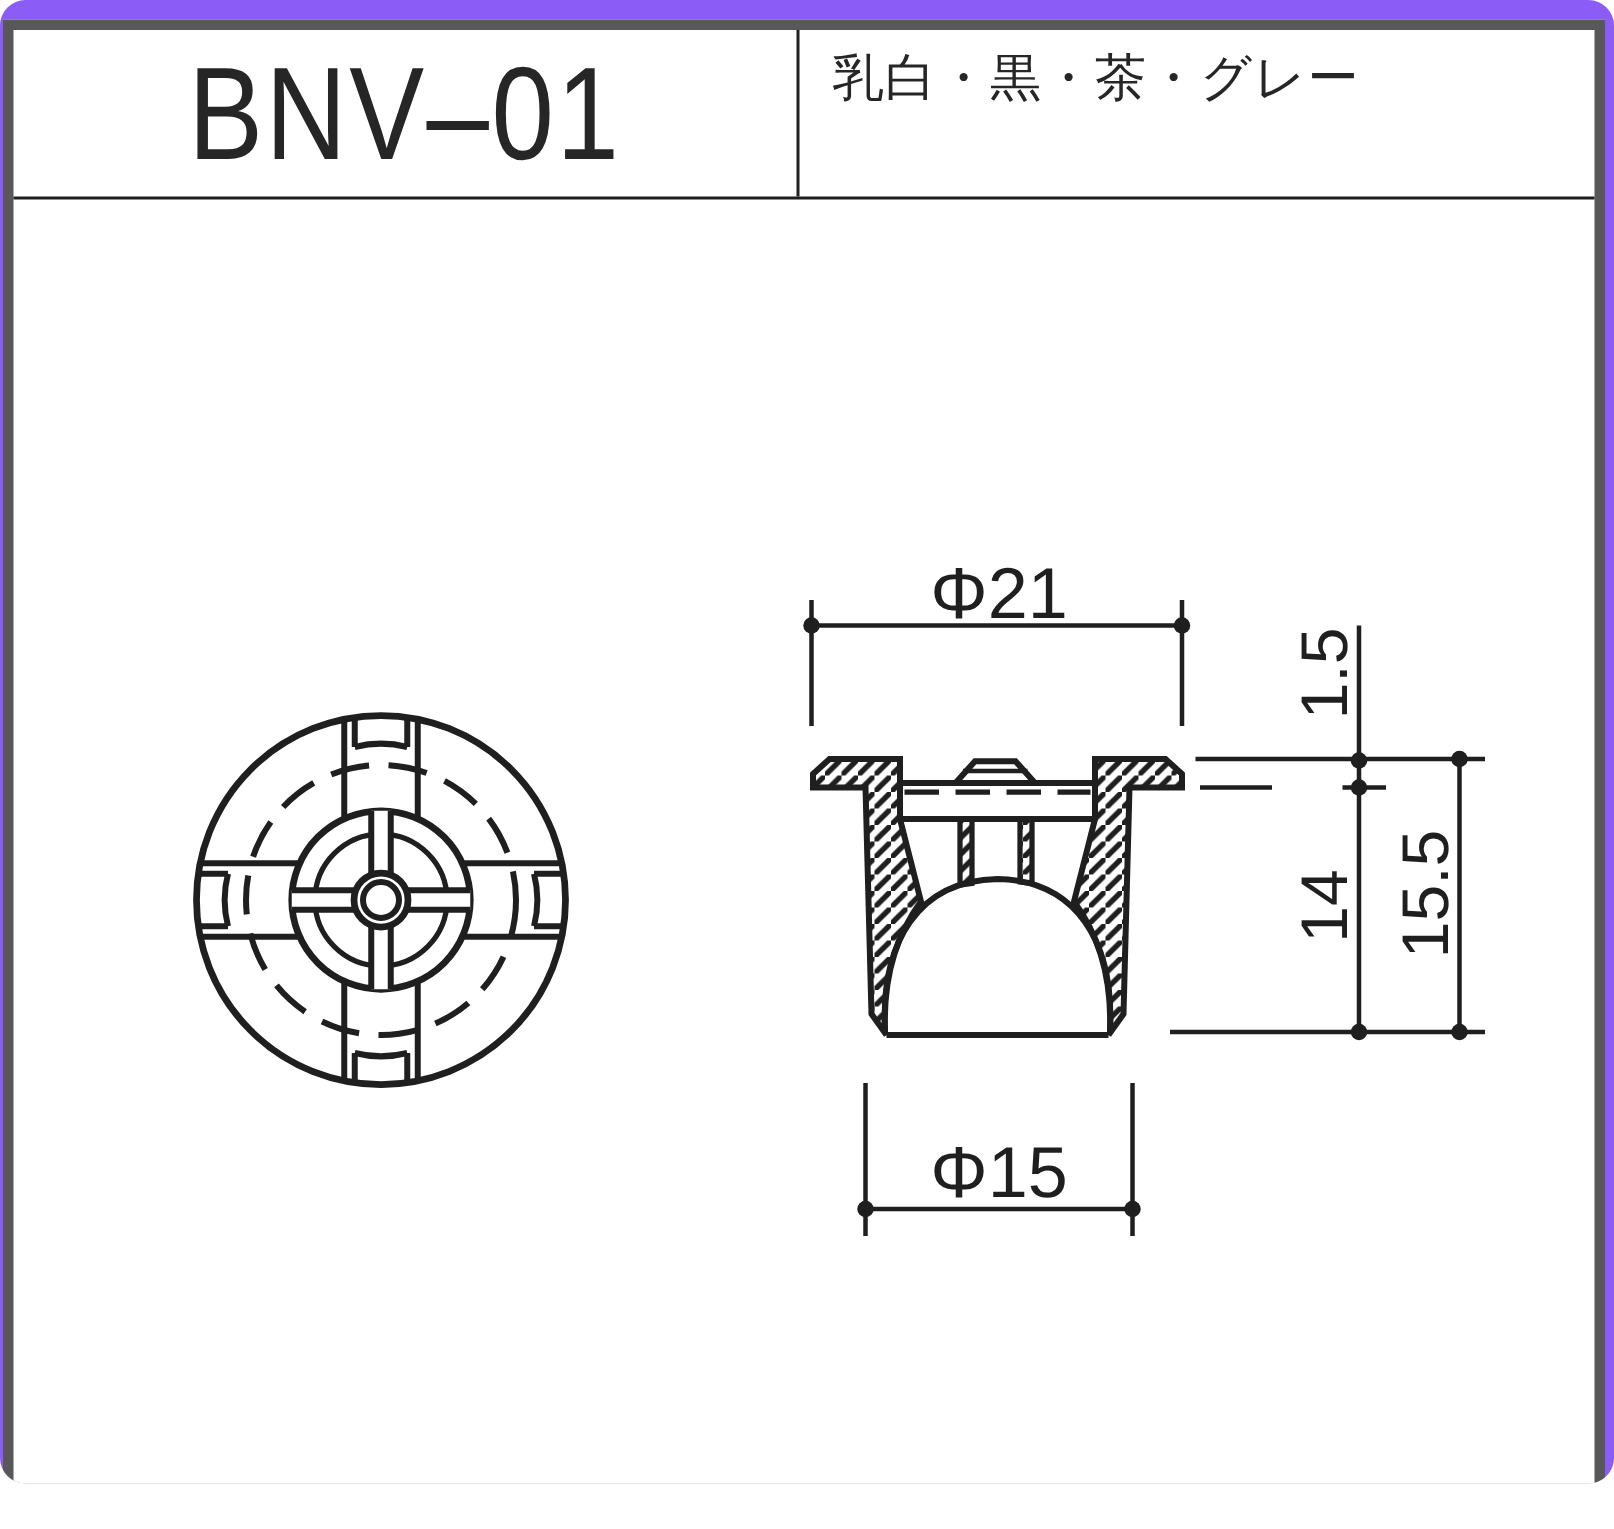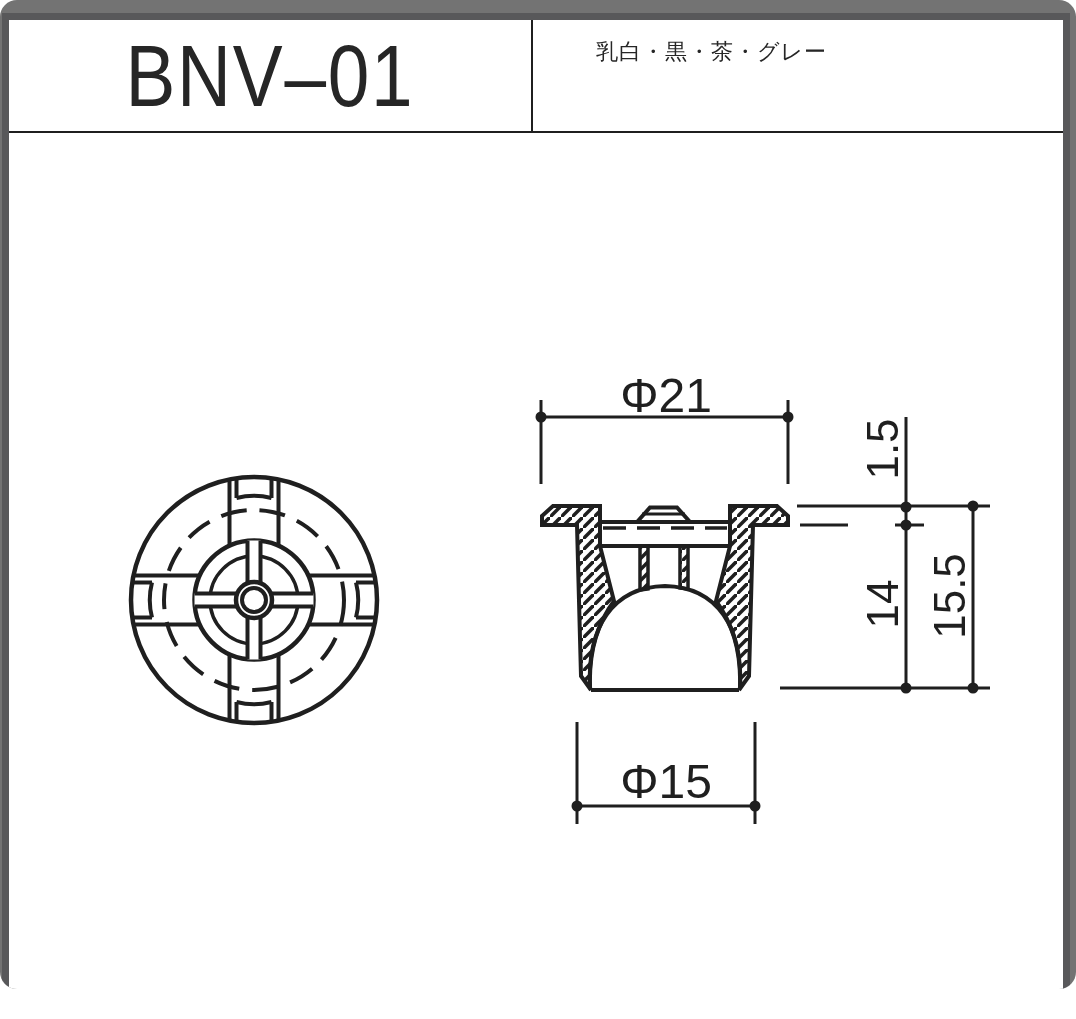--- a/index.html
+++ b/index.html
@@ -1,27 +1,27 @@
 <!DOCTYPE html>
 <html><head>
 <meta charset="utf-8">
 <style>
   html,body{margin:0;padding:0;background:#ffffff;}
-  .page{position:relative;width:1076px;height:989px;background:#737373;overflow:hidden;
+  .page{position:relative;width:1076px;height:989px;background:#8b5cf6;overflow:hidden;
         font-family:"Liberation Sans", sans-serif;color:#1f1f1f;border-radius:17px;}
   .frame{position:absolute;left:2px;top:13px;width:1068px;height:998px;
          border:7px solid #58585a;box-sizing:border-box;background:#ffffff;}
   .header{position:absolute;left:0;top:0;width:100%;height:111px;
           border-bottom:2px solid #1f1f1f;display:flex;box-sizing:content-box;}
   .cell-model{width:524px;display:flex;align-items:center;justify-content:center;
               border-right:2px solid #1f1f1f;box-sizing:border-box;}
   .model-text{font-size:88px;letter-spacing:2px;transform:scaleX(0.85);
               transform-origin:center;white-space:nowrap;color:#262626;}
   .cell-spec{flex:1;padding:9px 0 0 22px;box-sizing:border-box;}
-  .spec-line{font-size:22px;line-height:46px;color:#262626;letter-spacing:1px;white-space:nowrap;margin-left:41px;}
+  .spec-line{font-size:34px;line-height:46px;color:#262626;letter-spacing:1px;white-space:nowrap;}
   svg.drawing{position:absolute;left:0;top:0;pointer-events:none;}
   svg text{font-family:"Liberation Sans", sans-serif;fill:#1f1f1f;}
 </style>
 </head>
 <body>
 
 <div class="page">
 
   <div class="frame">
     <div class="header">

